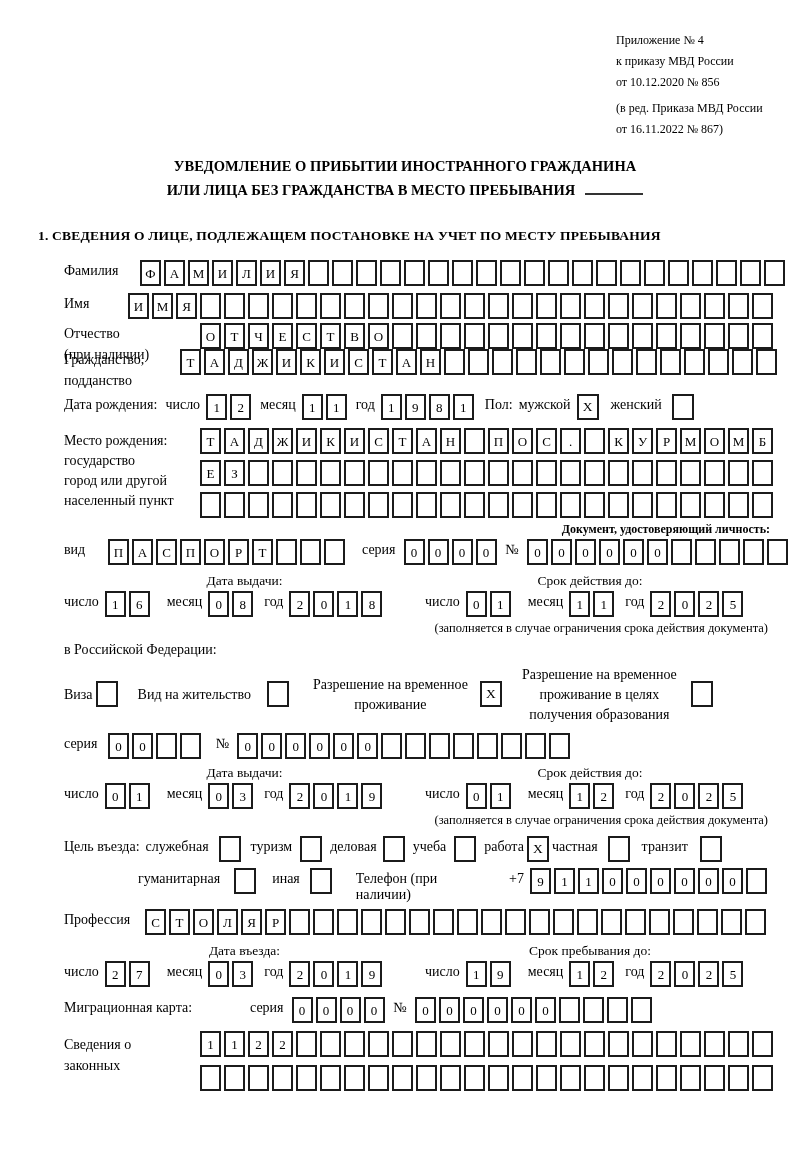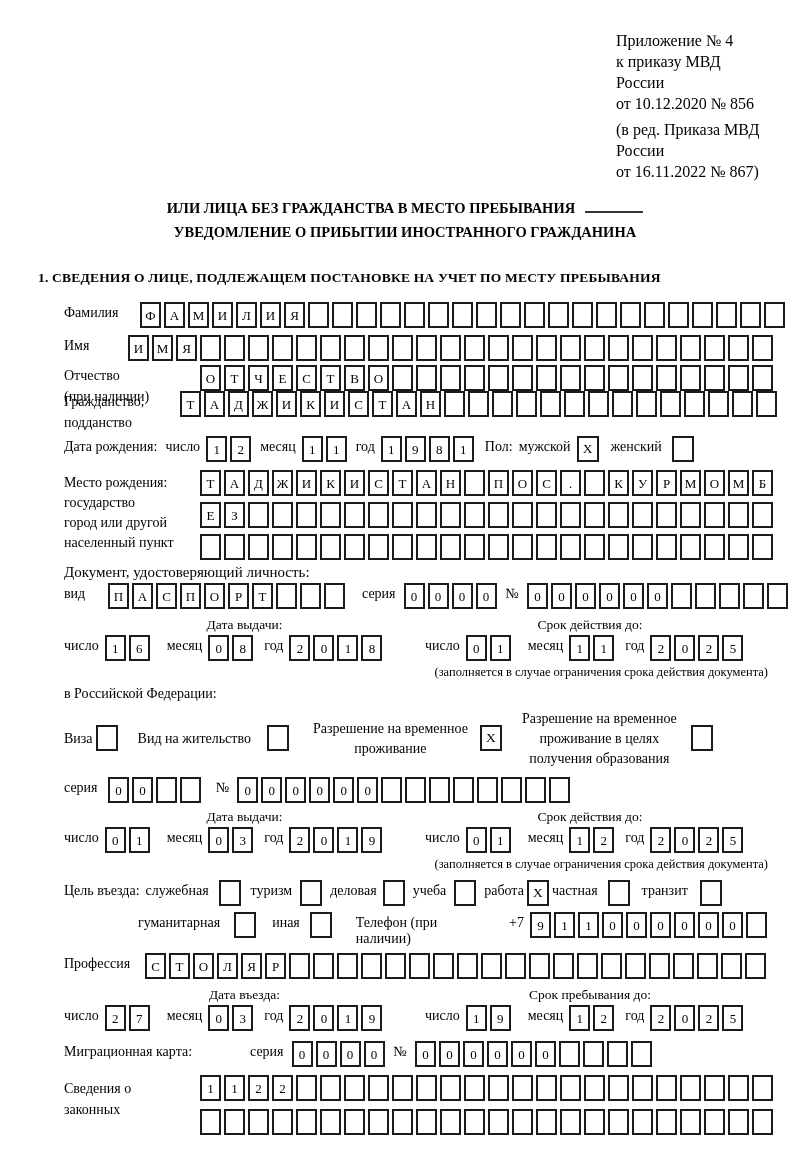--- a/index.html
+++ b/index.html
@@ -4,21 +4,21 @@
 <style>
   html,body{margin:0;padding:0;}
   body{
     width:800px;height:1163px;background:#ffffff;color:#000;
     font-family:"Liberation Serif","DejaVu Serif",serif;font-size:14px;
     overflow:hidden;
   }
   .page{box-sizing:border-box;width:800px;height:1163px;padding:30px 30px 0 64px;position:relative;}
 
   
-  .hdr{margin-left:552px;font-size:16px;line-height:21px;}
+  .hdr{margin-left:552px;font-size:12px;line-height:21px;}
   .hdr .amend{margin-top:5px;}
   .forma{text-align:right;font-weight:bold;font-size:14.5px;margin-top:18px;padding-right:32px;}
 
   
   .title{text-align:center;font-weight:bold;font-size:14.5px;line-height:24px;margin:14px 0 0 -24px;}
   .blank-line{display:inline-block;width:58px;border-bottom:2px solid #333;margin-left:10px;}
   .sec{font-weight:bold;font-size:13.5px;margin:26px 0 0 -26px;letter-spacing:0.2px;}
 
   
   .frow{display:flex;align-items:flex-start;}
@@ -41,21 +41,21 @@
   .t{padding-top:3px;}
 
   .mt2{margin-top:2px;}.mt4{margin-top:4px;}.mt6{margin-top:6px;}.mt7{margin-top:7px;}
   .mt8{margin-top:8px;}.mt10{margin-top:10px;}.mt11{}
   .mt16{margin-top:16px;gap:12px;}.mt19{margin-top:19px;}
 
   .ml6{margin-left:6px;}.ml8{margin-left:8px;}.ml10{margin-left:10px;}.ml12{margin-left:12px;}
   .ml14{margin-left:14px;}.ml16{margin-left:16px;}.ml20{margin-left:20px;}.ml24{margin-left:24px;}
   .mr6{margin-right:6px;}.mr8{margin-right:8px;}
 
-  .center-b{font-weight:normal;text-align:left;font-size:15px;}
+  .center-b{font-weight:bold;text-align:right;font-size:12px;}
   .note{font-size:12.5px;text-align:right;padding-right:2px;}
 
   
   .datepair{display:flex;}
   .dp-l{width:361px;flex:none;}
   .dp-r{width:330px;flex:none;}
   .dp-head{text-align:center;font-size:13.5px;}
   .dg{display:flex;align-items:flex-start;margin-top:2px;}
   .dg .t{margin-right:6px;}
   .dg .cells{margin-right:8px;}
@@ -77,22 +77,22 @@
     <div>Приложение № 4</div>
     <div>к приказу МВД России</div>
     <div>от 10.12.2020 № 856</div>
     <div class="amend">
       <div>(в ред. Приказа МВД России</div>
       <div>от 16.11.2022 № 867)</div>
     </div>
   </div>
 
   <div class="title">
+    <div>УВЕДОМЛЕНИЕ О ПРИБЫТИИ ИНОСТРАННОГО ГРАЖДАНИНА</div>
     <div><span>ИЛИ ЛИЦА БЕЗ ГРАЖДАНСТВА В МЕСТО ПРЕБЫВАНИЯ</span><span class="blank-line"></span></div>
-    <div>УВЕДОМЛЕНИЕ О ПРИБЫТИИ ИНОСТРАННОГО ГРАЖДАНИНА</div>
   </div>
 
   <div class="sec">1. СВЕДЕНИЯ О ЛИЦЕ, ПОДЛЕЖАЩЕМ ПОСТАНОВКЕ НА УЧЕТ ПО МЕСТУ ПРЕБЫВАНИЯ</div>
 
   <div class="frow mt16">
     <div class="lblcol w64">Фамилия</div>
     <div class="cells">
         <span class="cell">Ф</span>
         <span class="cell">А</span>
         <span class="cell">М</span>

